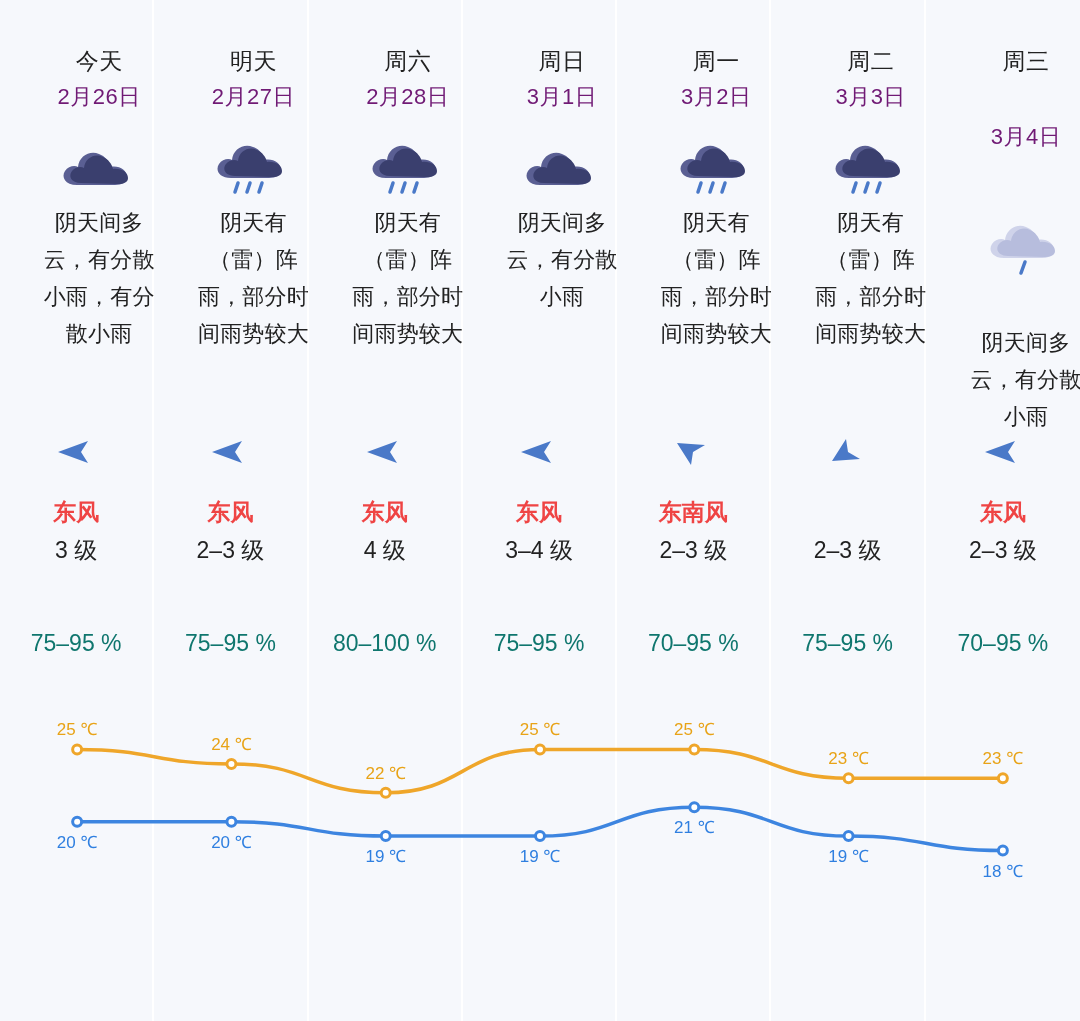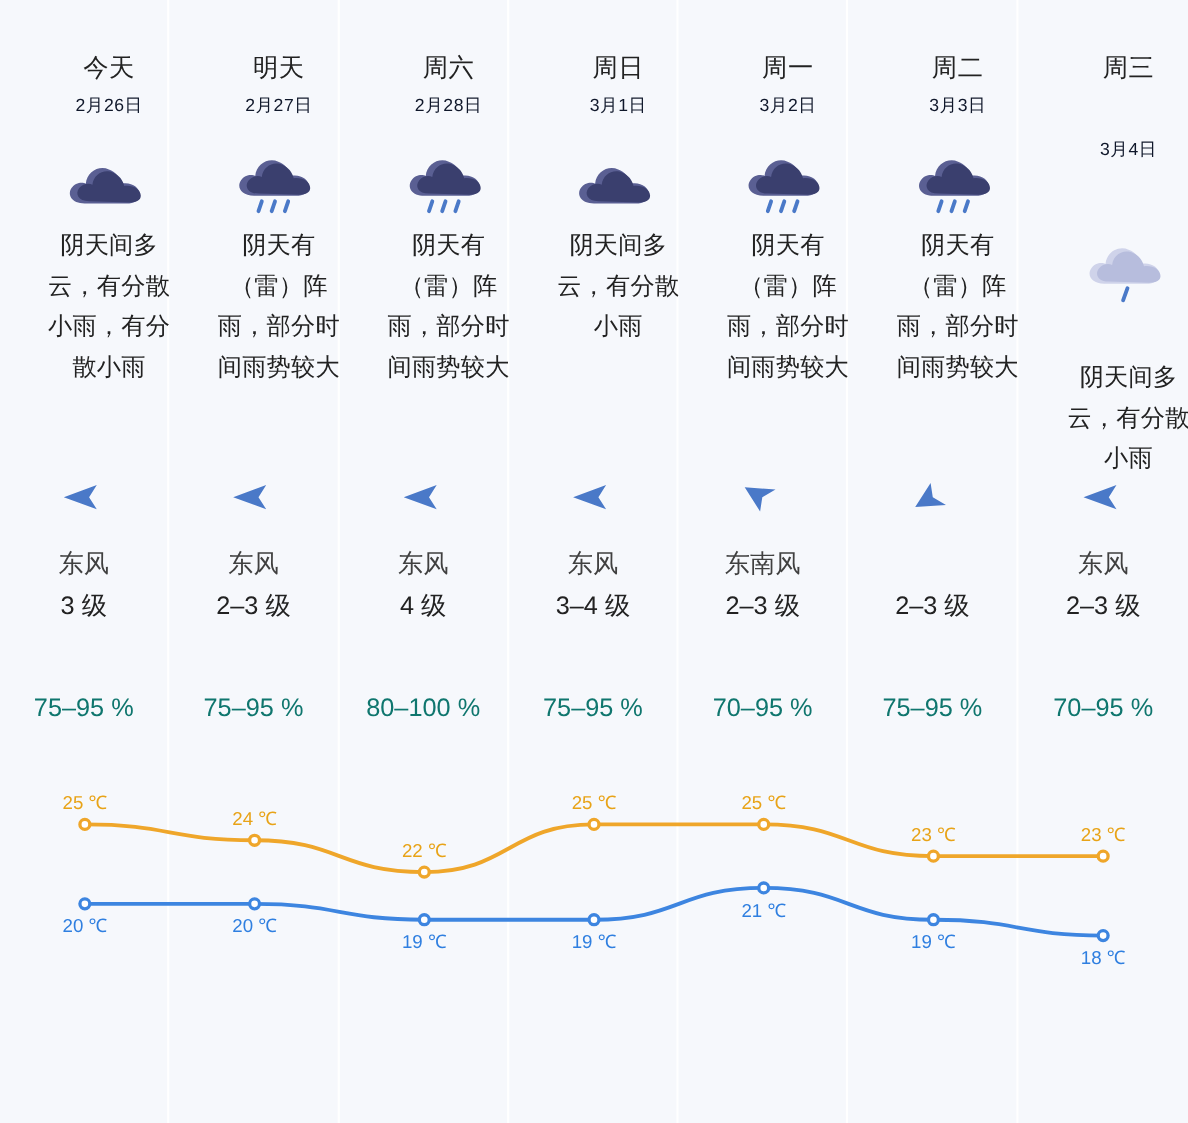--- a/index.html
+++ b/index.html
@@ -42,23 +42,23 @@
 
   .day-name {
     margin-top: 46px;
     font-size: 23px;
     line-height: 30px;
     color: #222222;
     letter-spacing: 0.5px;
   }
   .day-date {
     margin-top: 6px;
-    font-size: 16px;
-    line-height: 30px;
-    color: #0f172a;
+    font-size: 22px;
+    line-height: 30px;
+    color: #701a75;
     letter-spacing: 0.5px;
   }
 
   .icon-wrap {
     margin-top: 28px;
     height: 56px;
     display: flex;
     align-items: center;
     justify-content: center;
   }
@@ -82,21 +82,22 @@
     align-items: center;
     justify-content: center;
   }
   .wind-dir {
     position: absolute;
     top: 497px;
     left: 0; right: 0;
     text-align: center;
     font-size: 23px;
     line-height: 30px;
-    color: #404040;
+    color: #ef4444;
+    font-weight: bold;
   }
   .wind-level {
     position: absolute;
     top: 535px;
     left: 0; right: 0;
     text-align: center;
     font-size: 23px;
     line-height: 30px;
     color: #222222;
   }

